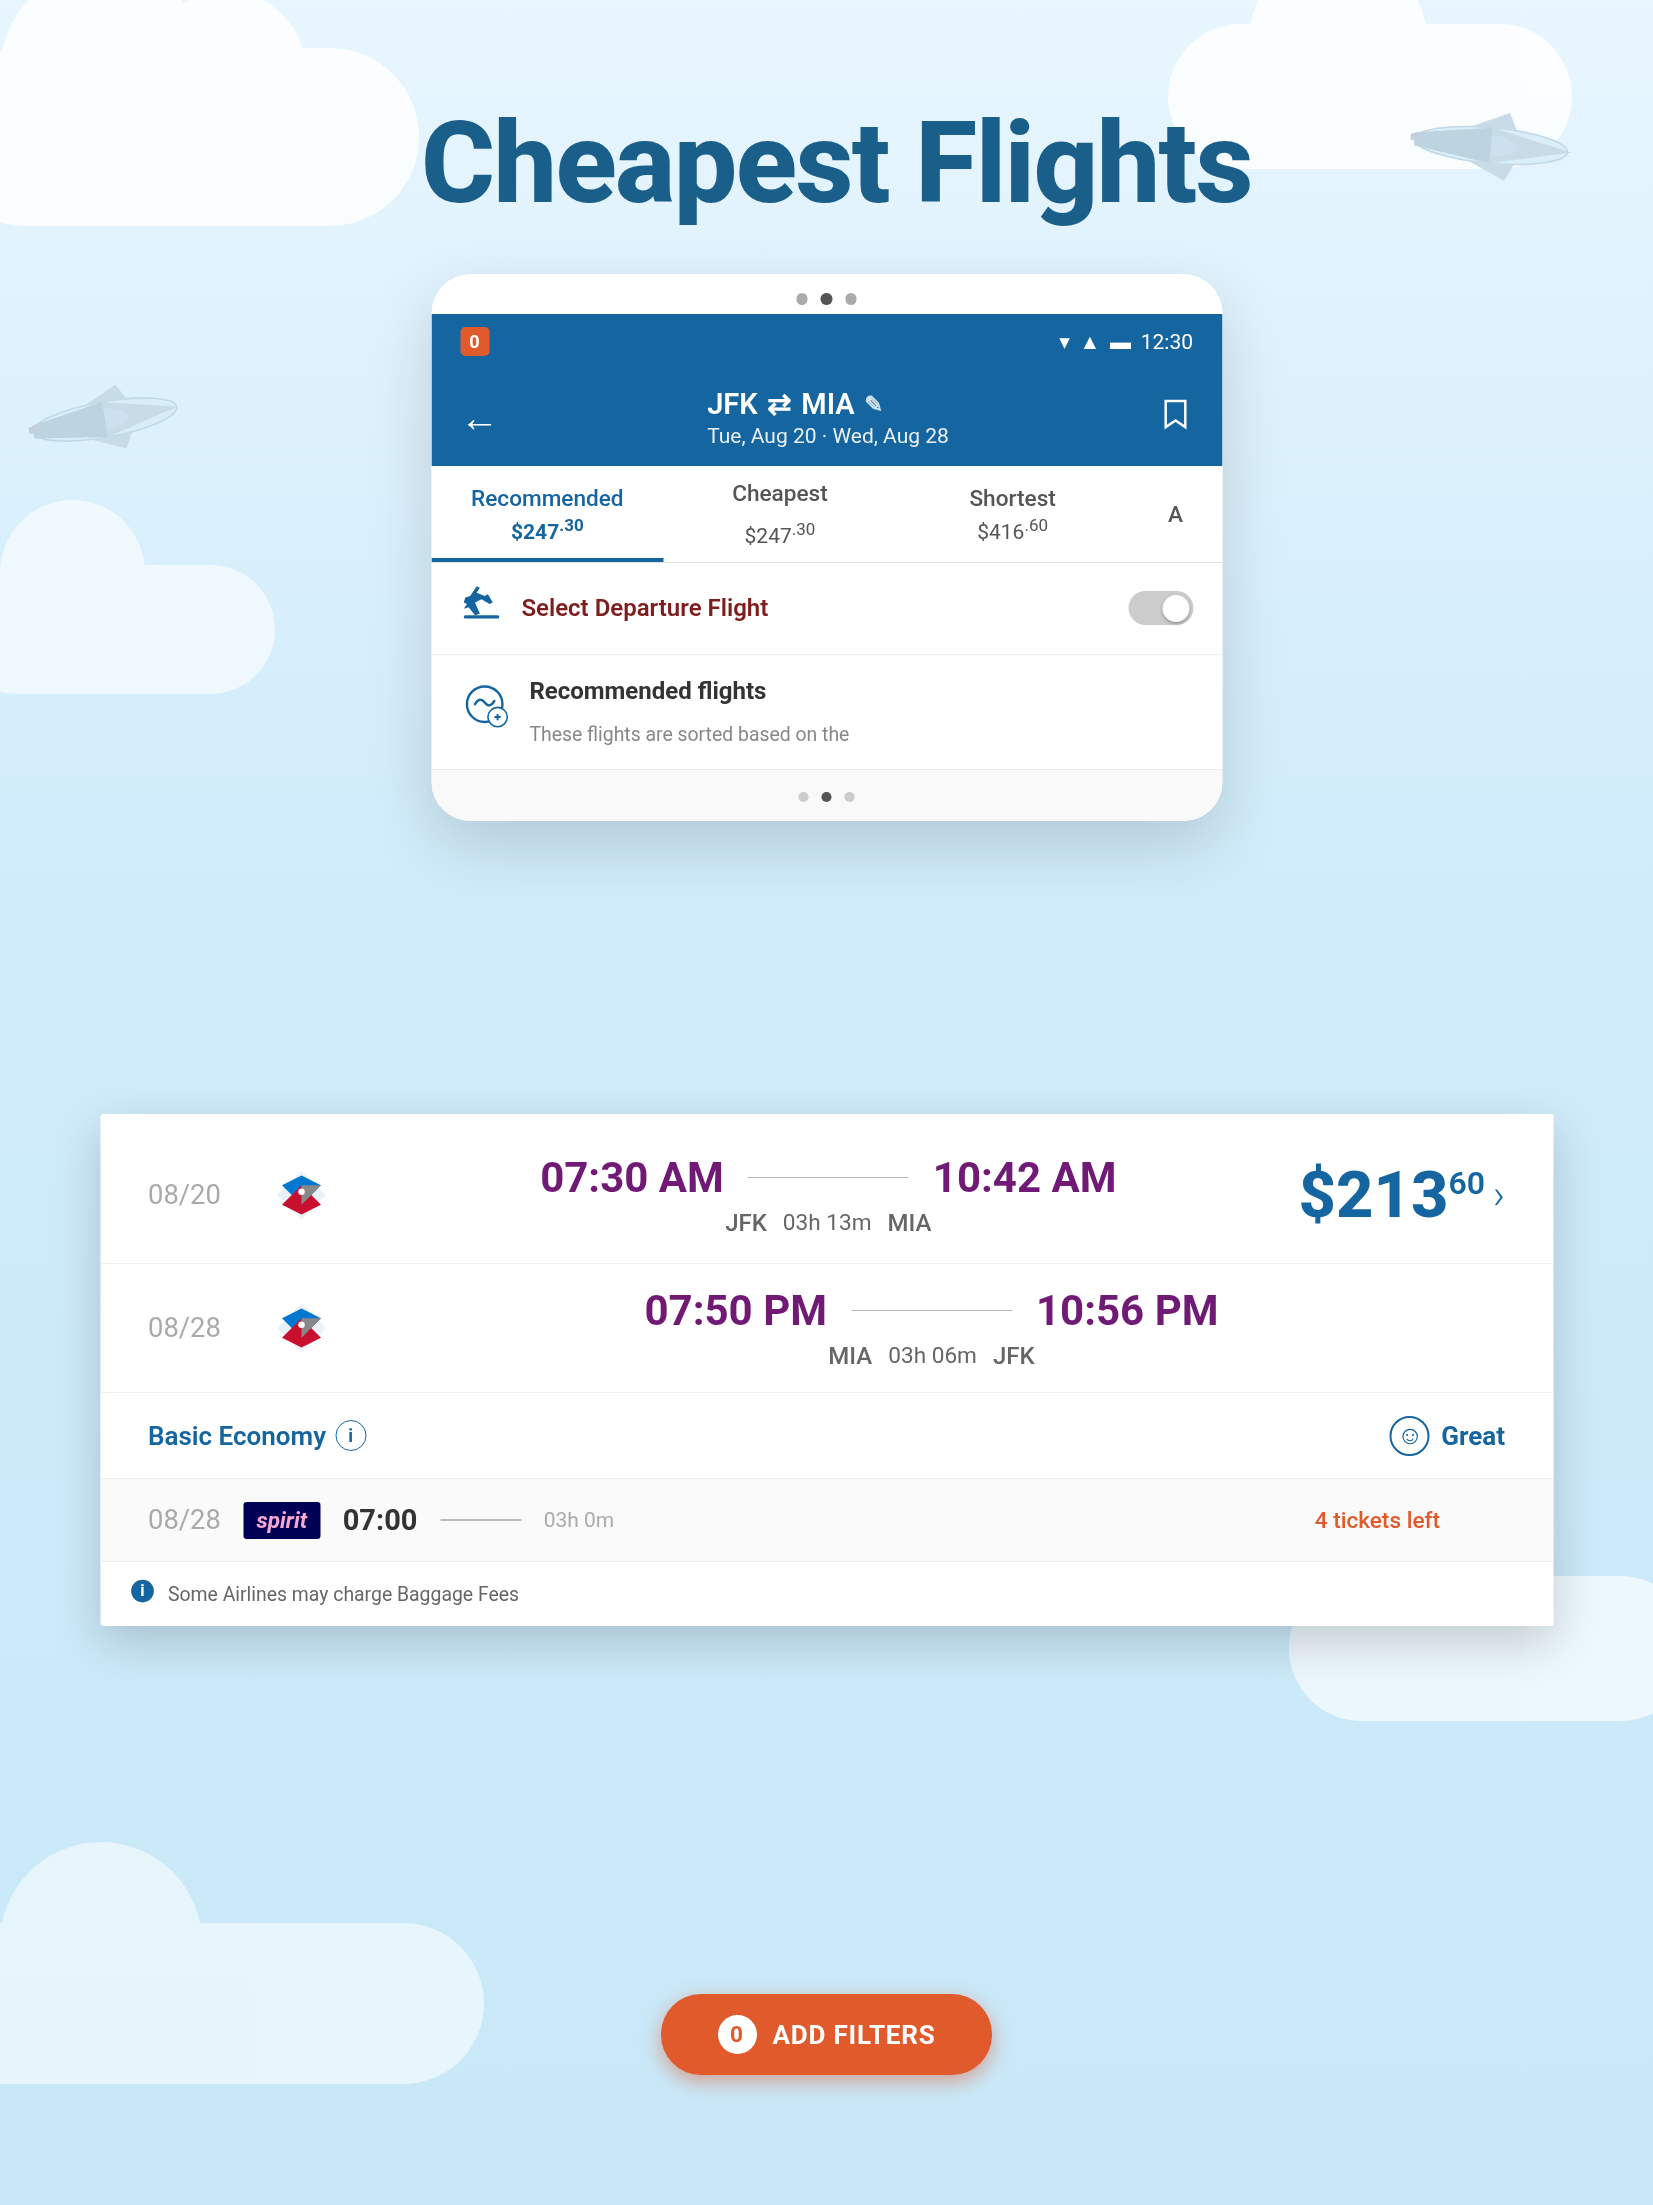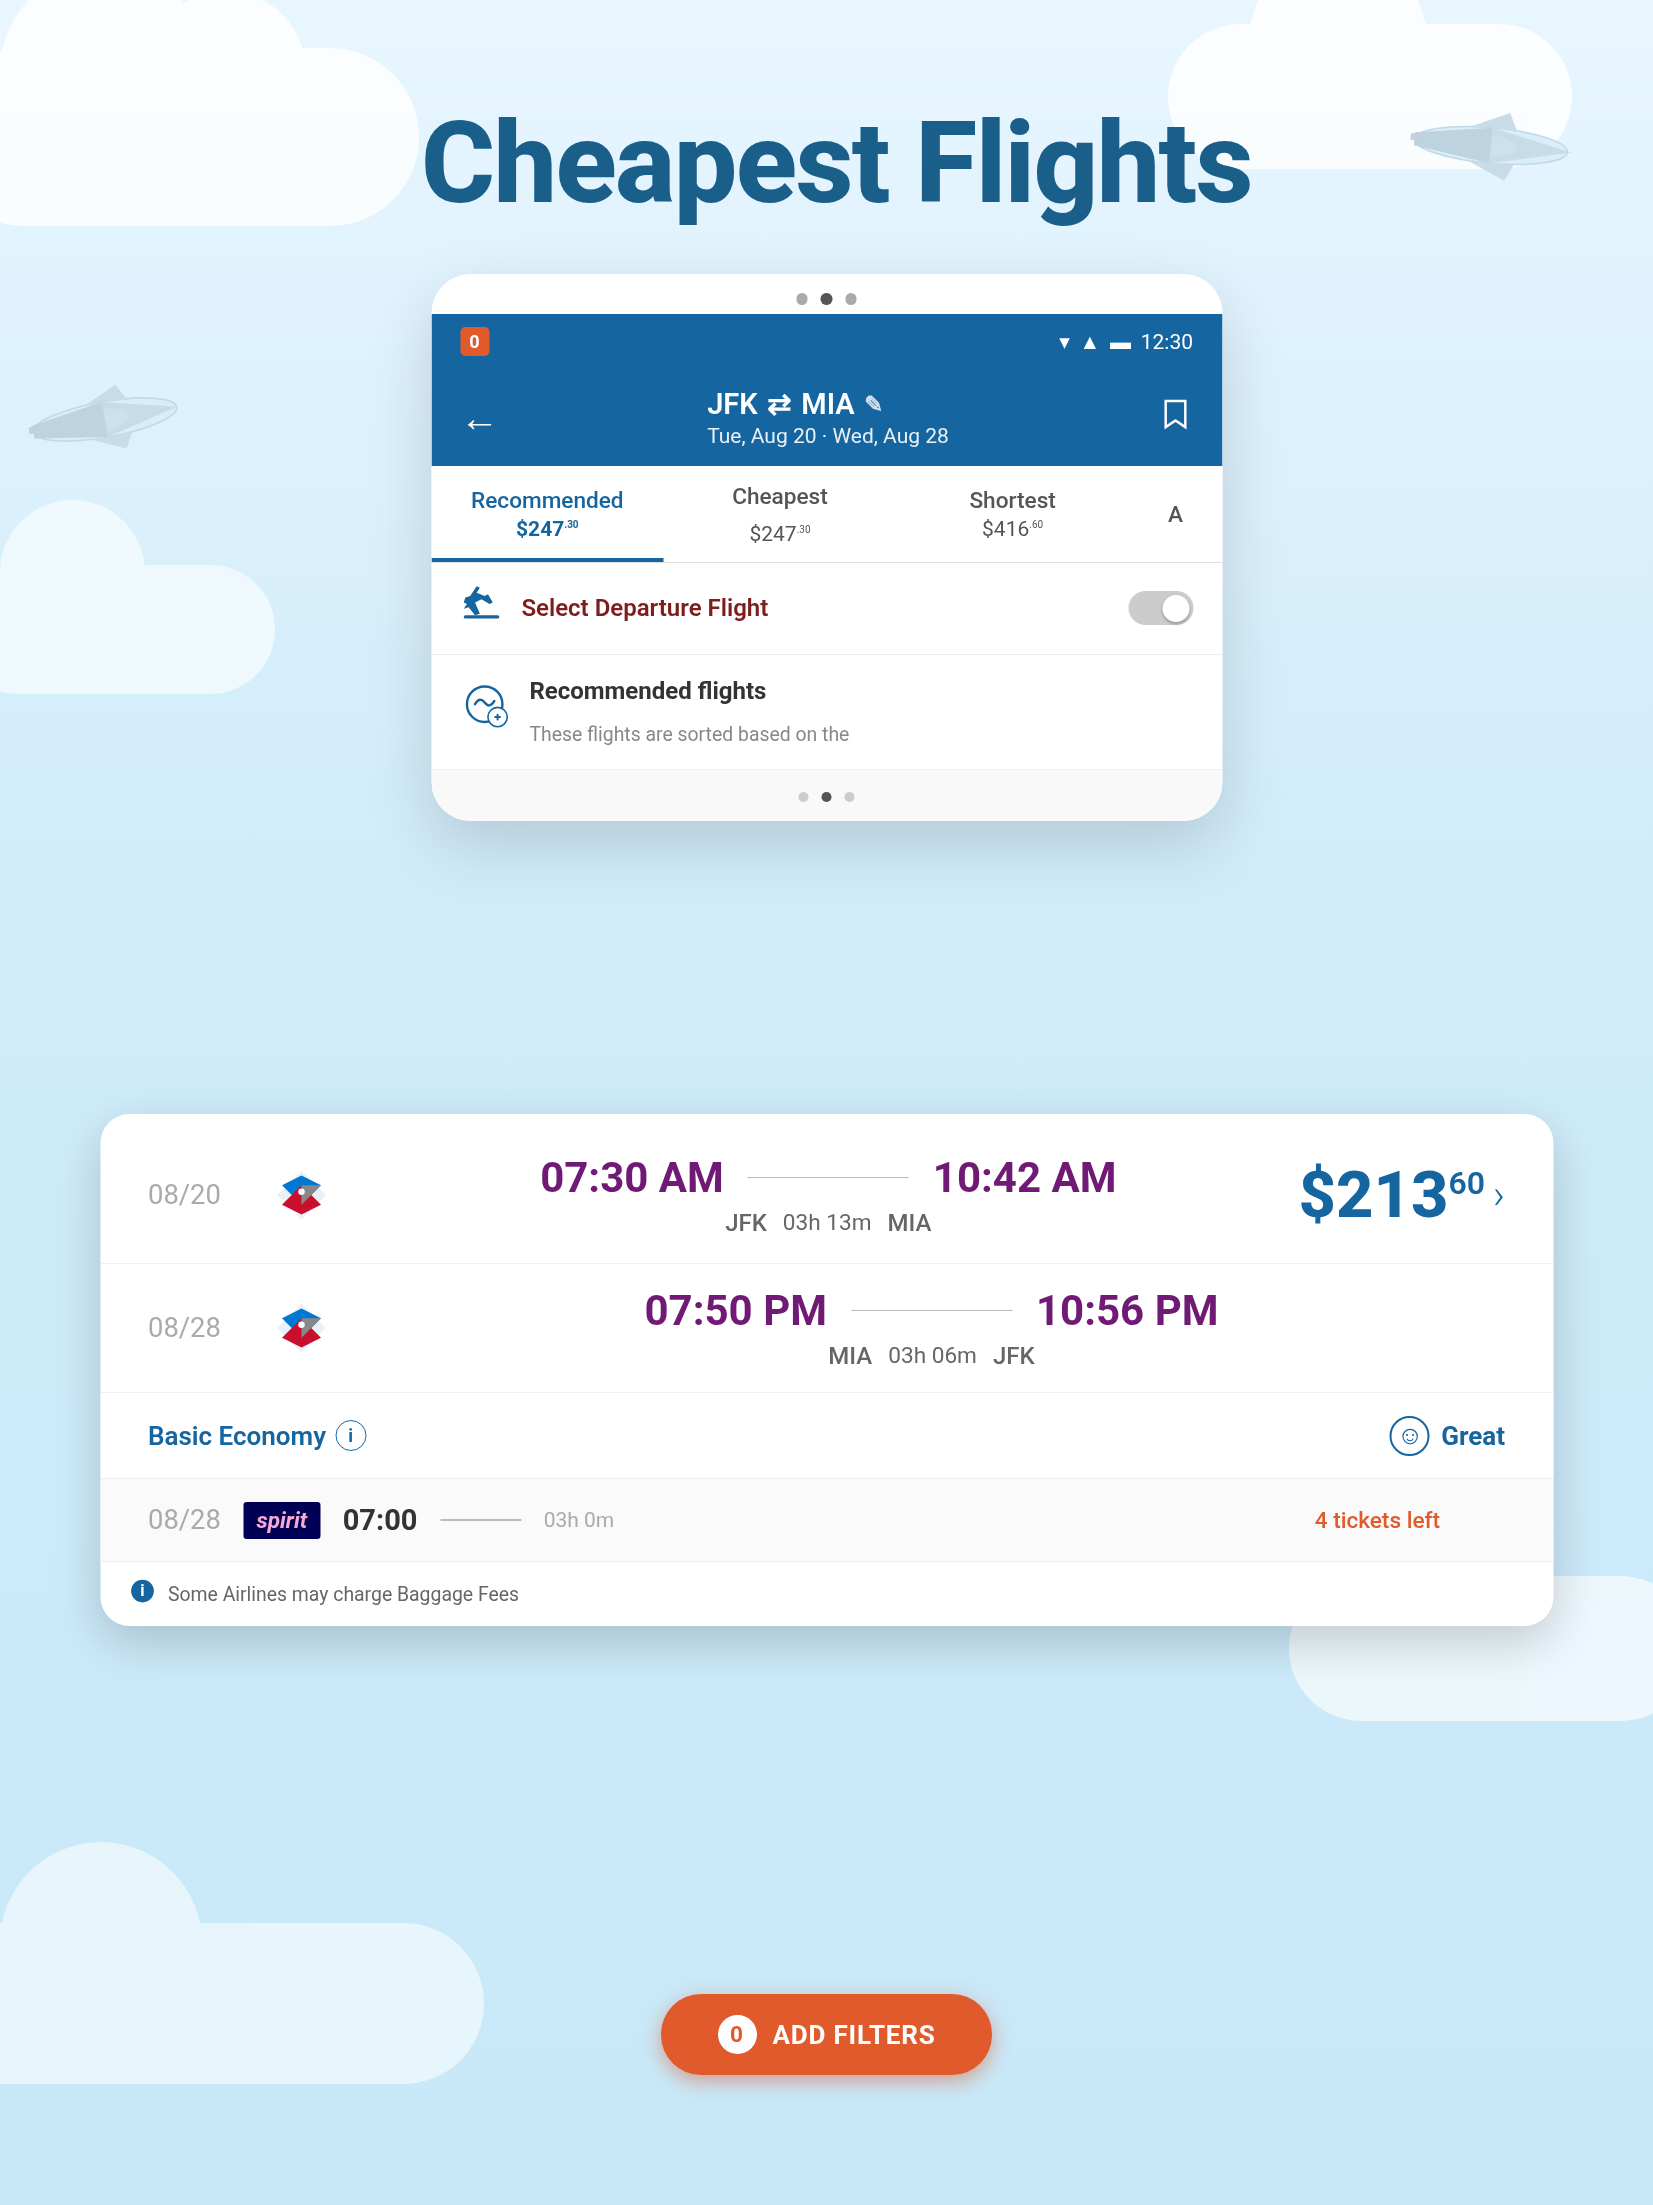--- a/index.html
+++ b/index.html
@@ -176,21 +176,21 @@
       font-size: 22.6px;
       font-weight: 500;
     }
 
     .tab-price {
       font-size: 21px;
       margin-top: 3.2px;
     }
 
     .tab-price sup {
-      font-size: 10px;
+      font-size: 17px;
     }
 
     
     .select-departure {
       background: white;
       padding: 22.6px 29px;
       display: flex;
       align-items: center;
       justify-content: space-between;
       border-bottom: 0.8px solid #eeeeee;
@@ -264,21 +264,21 @@
     }
 
     
     .flight-card {
       position: absolute;
       top: 1114px;
       left: 50%;
       transform: translateX(-50%);
       width: 1453px;
       background: white;
-      border-radius: 29px;
+      border-radius: 3px;
       box-shadow: 0 16px 48px rgba(0,0,0,0.18);
       z-index: 10;
       overflow: hidden;
     }
 
     .flight-row {
       padding: 39px 48px 26px 48px;
       display: flex;
       align-items: center;
       gap: 0;

